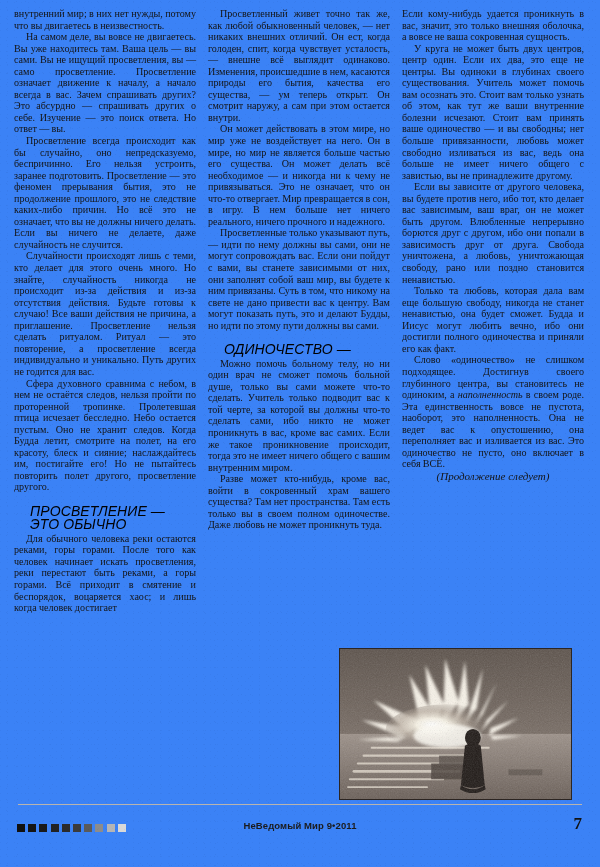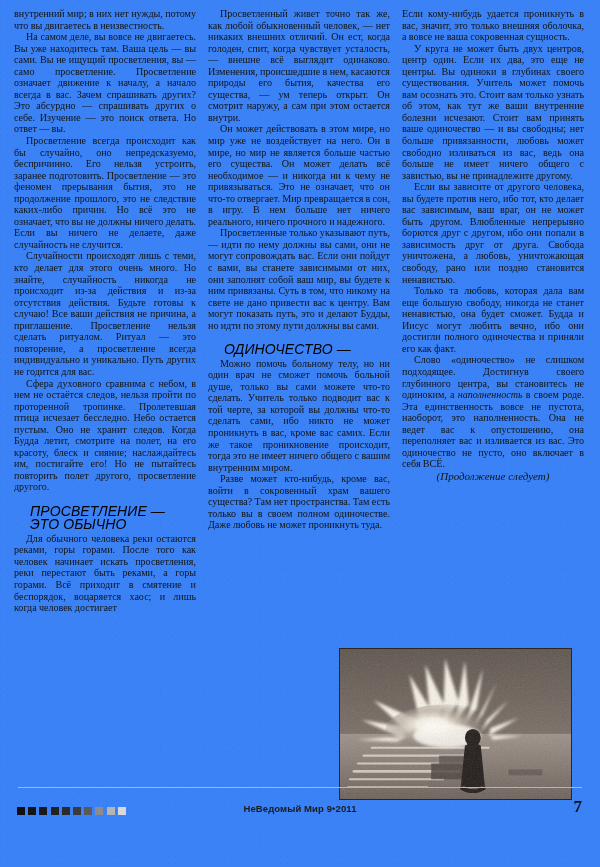--- a/index.html
+++ b/index.html
@@ -97,21 +97,21 @@
     height: 100%;
     display: block;
     border: 1px solid #2c2522;
     box-sizing: border-box;
   }
 
   
   #footer {
     position: absolute;
     left: 0;
-    top: 787px;
+    top: 804px;
     width: 600px;
     height: 55px;
   }
   #footer-rule {
     position: absolute;
     left: 18px;
     top: 0px;
     width: 564px;
     height: 1px;
     background: #b9b4ae;

